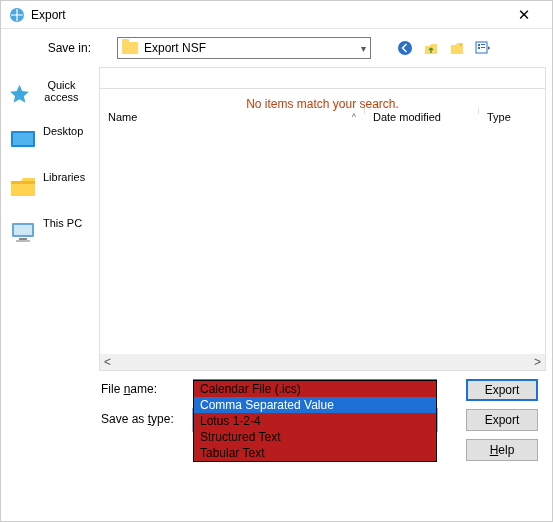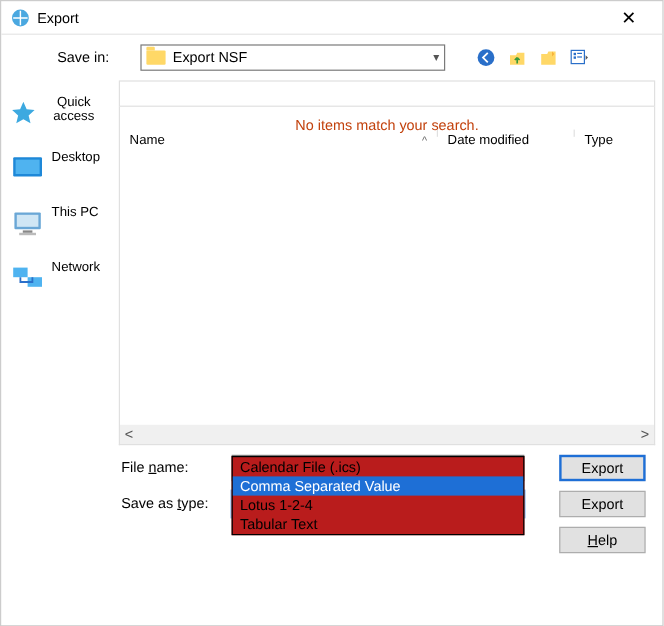--- a/index.html
+++ b/index.html
@@ -111,34 +111,33 @@
     </div>
     <div class="place">
       <svg viewBox="0 0 32 32">
           <rect x="4" y="6" width="24" height="16" rx="1" fill="#1e88d8"></rect>
           <rect x="6" y="8" width="20" height="12" fill="#4fb3f0"></rect>
         </svg>
       <span class="place-label">Desktop</span>
     </div>
     <div class="place">
       <svg viewBox="0 0 32 32">
+          <path d="M4 10h10l2-3h12v18H4z" fill="#ffd34d"></path>
+          <rect x="4" y="10" width="24" height="3" fill="#f7b728"></rect>
+        </svg>
+      <span class="place-label">Libraries</span>
+    </div>
+    <div class="place">
+      <svg viewBox="0 0 32 32">
           <rect x="5" y="6" width="22" height="14" rx="1" fill="#6aa7d6"></rect>
           <rect x="7" y="8" width="18" height="10" fill="#cfe6f5"></rect>
           <rect x="12" y="21" width="8" height="2" fill="#888"></rect>
           <rect x="9" y="23" width="14" height="2" fill="#bbb"></rect>
         </svg>
       <span class="place-label">This PC</span>
-    </div>
-    <div class="place">
-      <svg viewBox="0 0 32 32">
-          <rect x="4" y="6" width="12" height="8" fill="#4fb3f0"></rect>
-          <rect x="16" y="14" width="12" height="8" fill="#4fb3f0"></rect>
-          <path d="M10 14v4h10v-4" stroke="#2a6fc9" stroke-width="1.5" fill="none"></path>
-        </svg>
-      <span class="place-label">Network</span>
     </div>
   </div>
 
   <div class="listing">
     <div class="cols">
       <div class="col col-name sort">Name</div>
       <div class="col col-date">Date modified</div>
       <div class="col col-type">Type</div>
     </div>
     <div class="list-body">
@@ -171,14 +170,15 @@
   <span></span>
     <span></span>
     <span></span>
   <div class="btn"><u>H</u>elp</div>
 </div>
 
 <div class="dropdown">
   <div>Calendar File (.ics)</div>
   <div class="sel">Comma Separated Value</div>
   <div>Lotus 1-2-4</div>
+  <div>Structured Text</div>
   <div>Tabular Text</div>
 </div>
 
 </body></html>

